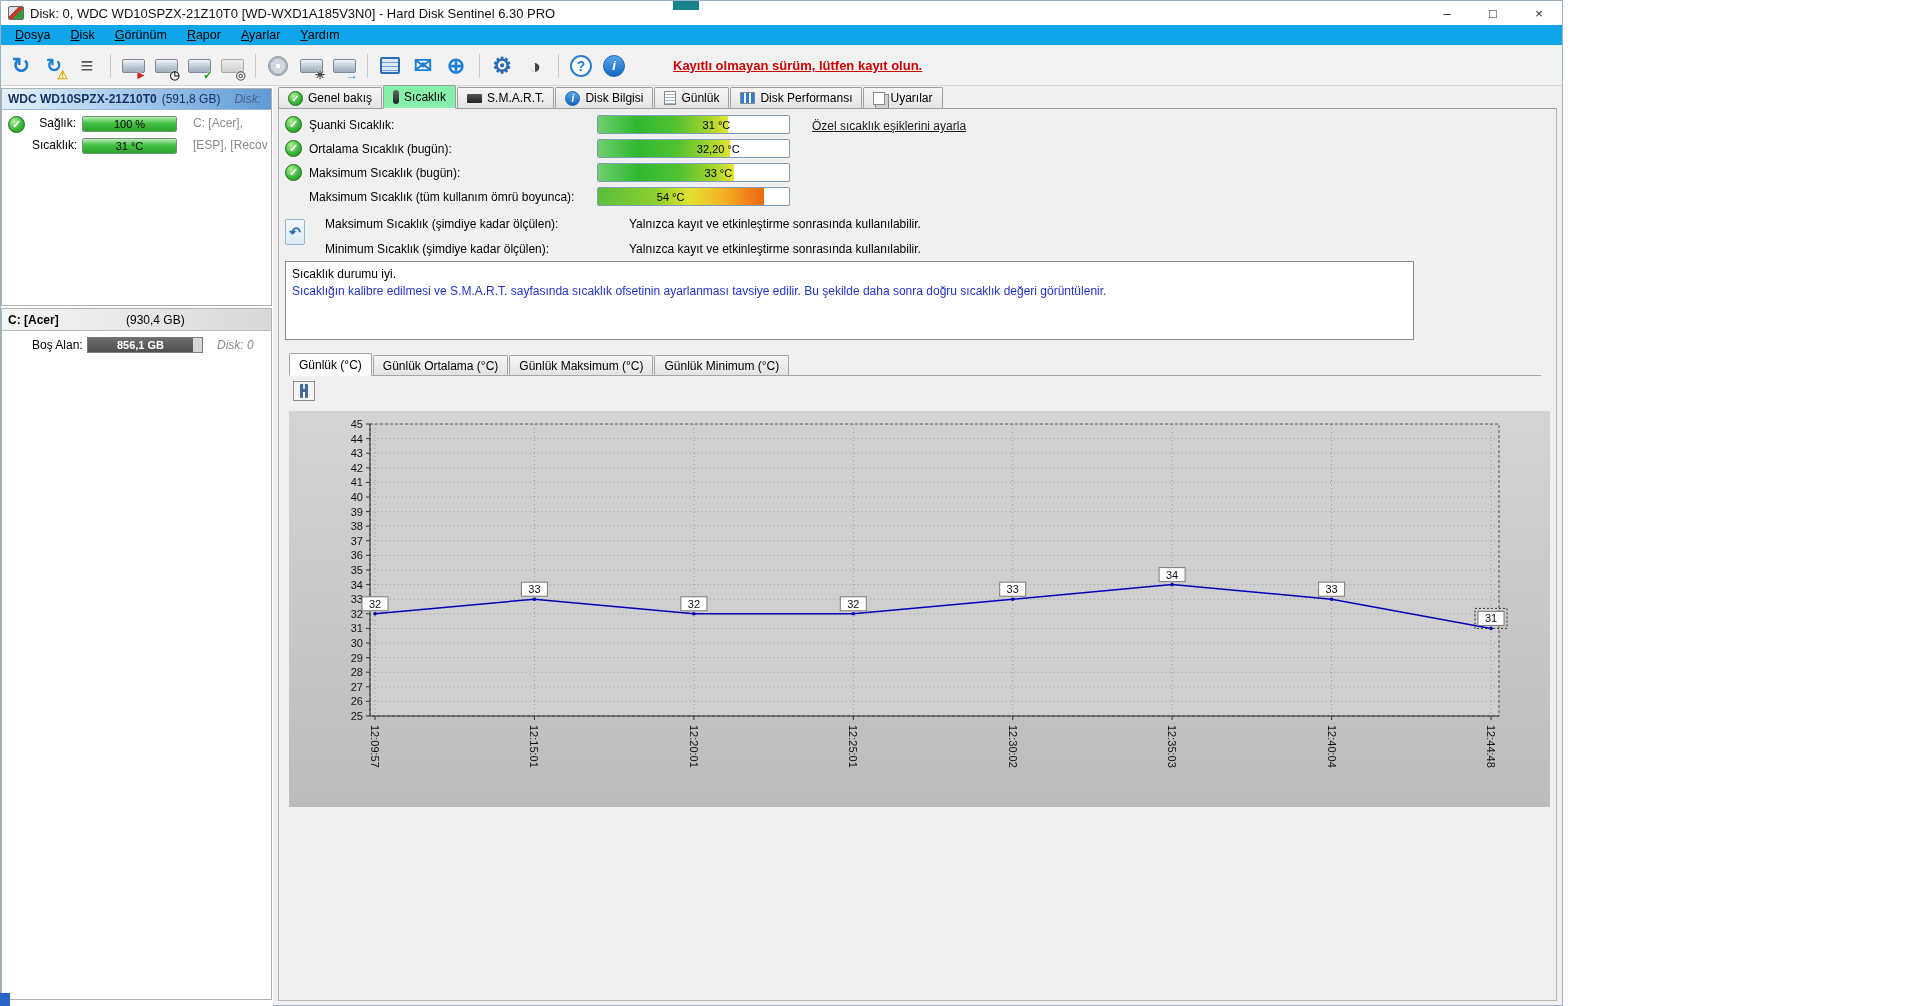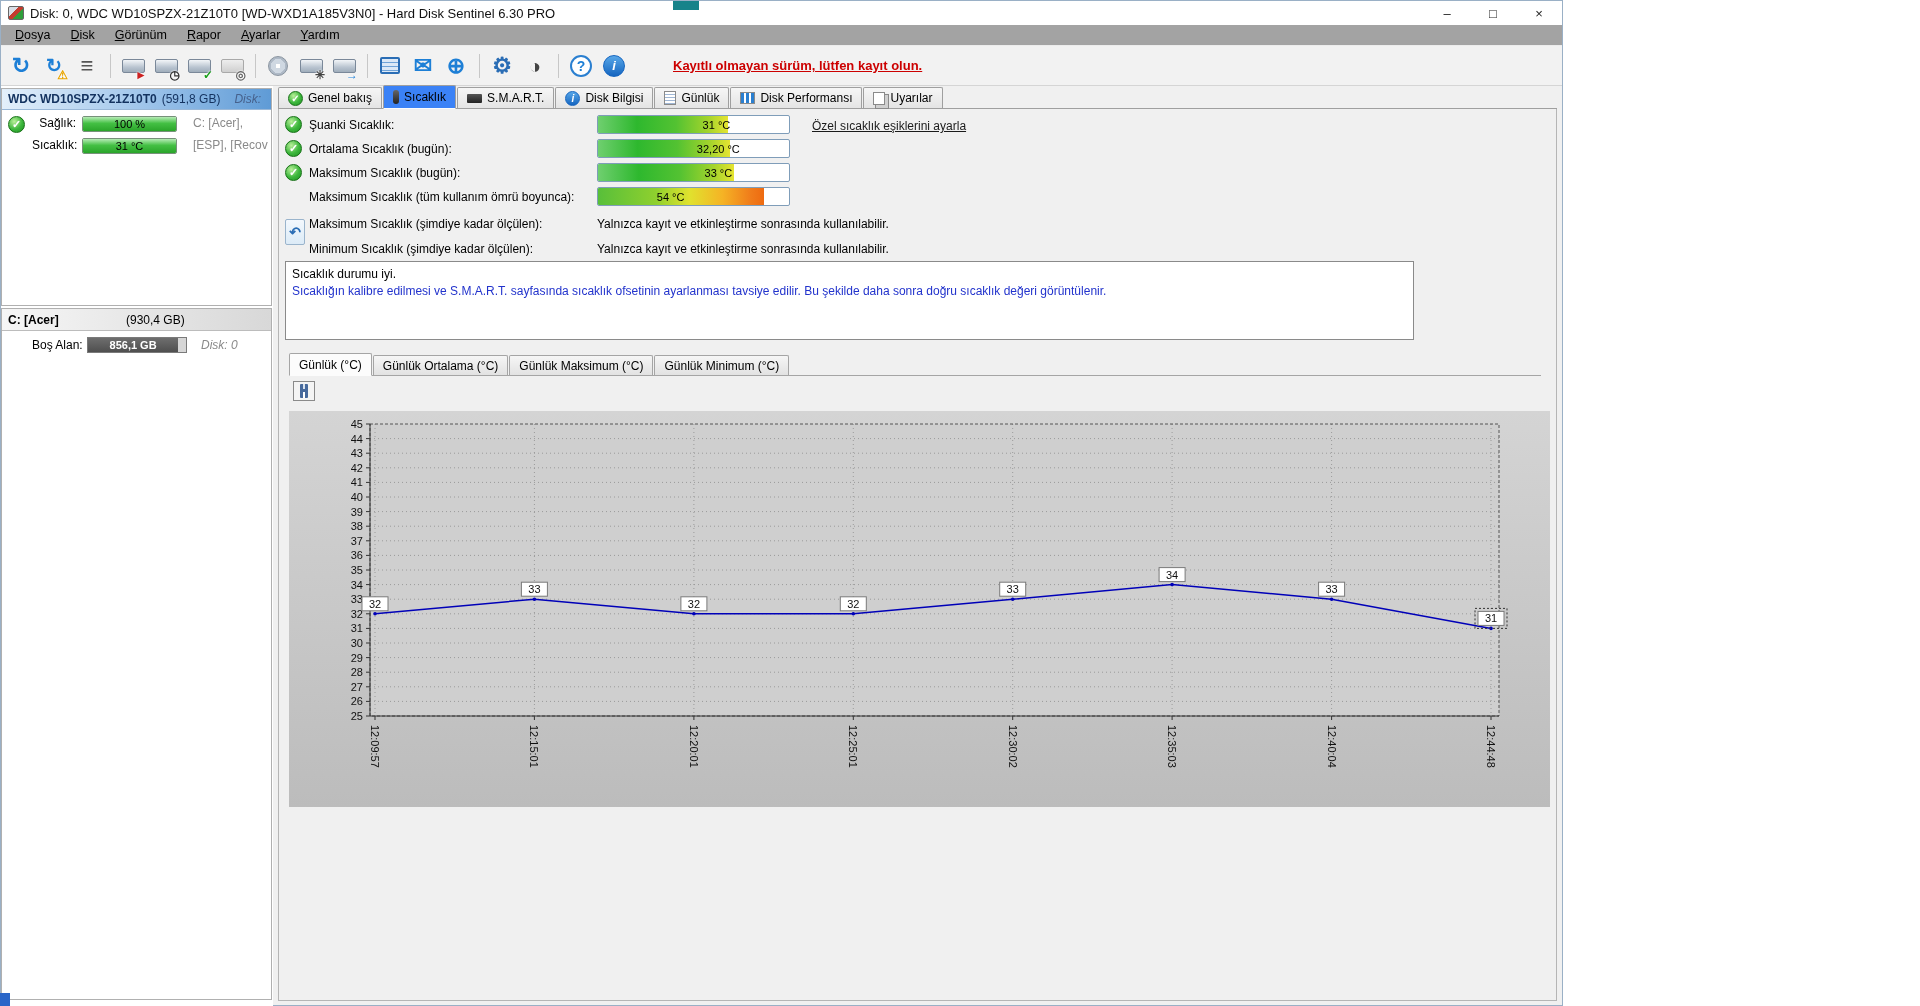--- a/index.html
+++ b/index.html
@@ -13,21 +13,21 @@
   .titlebar { height:24px; background:#ffffff; display:flex; align-items:center; position:relative; }
   .app-icon { width:16px; height:14px; margin:0 6px 0 7px; border:1px solid #666; border-radius:2px;
               background:linear-gradient(135deg,#d8dee6 0 35%,#c43b2e 35% 60%,#2f9e3a 60% 100%); }
   .title-text { font-size:13px; color:#111; white-space:nowrap; }
   .win-controls { position:absolute; right:0; top:0; height:24px; display:flex; }
   .win-btn { width:46px; height:24px; display:flex; align-items:center; justify-content:center;
              font-size:13px; color:#222; cursor:default; }
   .teal-marker { position:absolute; left:672px; top:0; width:26px; height:9px; background:#17838a; }
 
   
-  .menubar { height:21px; background:#a3a3a3; display:flex; align-items:center; border-bottom:1px solid #ececec; }
+  .menubar { height:21px; background:#0ea5e9; display:flex; align-items:center; border-bottom:1px solid #ececec; }
   .menubar ul { list-style:none; margin:0; padding:0 0 0 4px; display:flex; }
   .menubar li { padding:2px 10px; font-size:12.5px; }
   .hotkey { text-decoration:underline; }
 
   
   .toolbar { height:40px; background:#f2f2f2; border-bottom:1px solid #d5d5d5; display:flex; align-items:center; }
   #toolbar-icons { display:flex; align-items:center; padding-left:4px; }
   .tb-btn { width:32px; height:32px; display:flex; align-items:center; justify-content:center;
             position:relative; margin-right:1px; }
   .tb-glyph { font-weight:bold; line-height:1; }
@@ -77,33 +77,33 @@
   .s-fill { position:absolute; left:0; top:0; bottom:0;
             background:linear-gradient(180deg,#b6ecb6,#44c044 45%,#2aa52a); }
   .s-val { position:absolute; left:0; right:0; top:1px; text-align:center; font-size:11px; }
   .s-note { margin-left:16px; color:#8a8a8a; white-space:nowrap; overflow:hidden; }
   .part-box { position:absolute; left:0; top:222px; width:271px; height:692px; background:#fff; border:1px solid #b0b0b0; }
   .part-header { height:22px; background:linear-gradient(90deg,#f6f6f6,#d8d8d8); border-bottom:1px solid #bcbcbc;
                  display:flex; align-items:center; padding:0 6px; }
   .ph-name { font-weight:bold; width:118px; }
   .p-row { display:flex; align-items:center; padding:6px 0 0 30px; }
   .p-label { width:55px; }
-  .p-bar { position:relative; width:100px; height:16px; border:1px solid #7a7a7a; background:#d6d6d6; }
+  .p-bar { position:relative; width:116px; height:16px; border:1px solid #7a7a7a; background:#d6d6d6; }
   .p-fill { position:absolute; left:0; top:0; bottom:0; background:linear-gradient(#6e6e6e,#4f4f4f);
             display:flex; align-items:center; justify-content:center; }
   .p-val { color:#fff; font-weight:bold; font-size:11px; }
   .p-note { margin-left:14px; font-style:italic; color:#8a8a8a; }
 
   
   .page { margin-left:5px; width:1279px; height:916px; }
   .tabstrip { display:flex; align-items:flex-end; height:23px; border-bottom:1px solid #9f9f9f; }
   .tab { display:flex; align-items:center; gap:5px; height:21px; padding:0 9px;
          background:linear-gradient(#f6f6f6,#e4e4e4); border:1px solid #9f9f9f; border-bottom:none;
          margin-right:1px; border-radius:2px 2px 0 0; white-space:nowrap; }
-  .tab.selected { height:24px; background:#3b82f6; position:relative; z-index:2; margin-bottom:-1px;
+  .tab.selected { height:24px; background:#86efac; position:relative; z-index:2; margin-bottom:-1px;
                   border-bottom:1px solid #fcfcfc; font-weight:normal; }
   .ticon { display:inline-flex; align-items:center; justify-content:center; }
   .ticon-check { width:15px; height:15px; border-radius:50%; color:#fff; font-size:10px; font-weight:bold;
                  background:radial-gradient(circle at 35% 30%,#b9f09a,#3cb63c 55%,#1f9320); border:1px solid #157015; }
   .ticon-thermo { width:6px; height:14px; border-radius:3px; background:linear-gradient(#666,#222); }
   .ticon-dark { width:15px; height:9px; border-radius:1px; background:linear-gradient(#555,#222); }
   .ticon-info { width:15px; height:15px; border-radius:50%; color:#fff; font-size:10px; font-weight:bold; font-style:italic;
                 background:linear-gradient(#58a7e8,#1565c0); border:1px solid #1565c0; }
   .ticon-page { width:12px; height:14px; background:repeating-linear-gradient(#ffffff 0 2px,#9fb6d4 2px 3px);
                 border:1px solid #8a8a8a; }
@@ -122,21 +122,21 @@
   .temp-fill { position:absolute; left:0; top:0; bottom:0;
                background:linear-gradient(90deg,#6fcf6f 0%,#2eb82e 30%,#53c232 60%,#a4d42c 85%,#e6e431 100%); }
   .temp-fill.hot { background:linear-gradient(90deg,#58bf3a 0%,#8fd02e 35%,#e0e22e 55%,#f5b325 75%,#f07c1a 92%,#ee6a10 100%); }
   .temp-value { position:absolute; top:50%; transform:translate(-50%,-50%); font-size:11px; white-space:nowrap; }
   .threshold-link { position:absolute; left:533px; top:10px; color:#1b1b1b; text-decoration:underline; cursor:pointer; }
 
   .locked-wrap { position:relative; margin:2px 0 0 6px; }
   .undo-btn { position:absolute; left:0; top:8px; width:20px; height:26px; border:1px solid #9ab4cc;
               background:linear-gradient(#f3f8fd,#dcebf7); color:#2a6db5; font-size:14px; font-weight:bold;
               display:flex; align-items:center; justify-content:center; border-radius:2px; cursor:pointer; }
-  .locked-row { display:flex; align-items:center; height:25px; }
+  .locked-row { display:flex; align-items:center; height:25px;gap:16px; }
   .spacer-24 { width:24px; flex:0 0 24px; }
   .locked-label { width:288px; }
 
   .status-box { margin:0 0 0 6px; width:1129px; height:79px; background:#fff; border:1px solid #8a8a8a;
                 padding:4px 6px; line-height:17px; }
   .advice { color:#2233cc; }
 
   
   .chart-tabs { display:flex; align-items:flex-end; margin:14px 0 0 10px; height:22px; border-bottom:1px solid #a5a5a5; width:1252px; }
   .ctab { height:20px; padding:0 9px; display:flex; align-items:center; background:linear-gradient(#f6f6f6,#e2e2e2);

